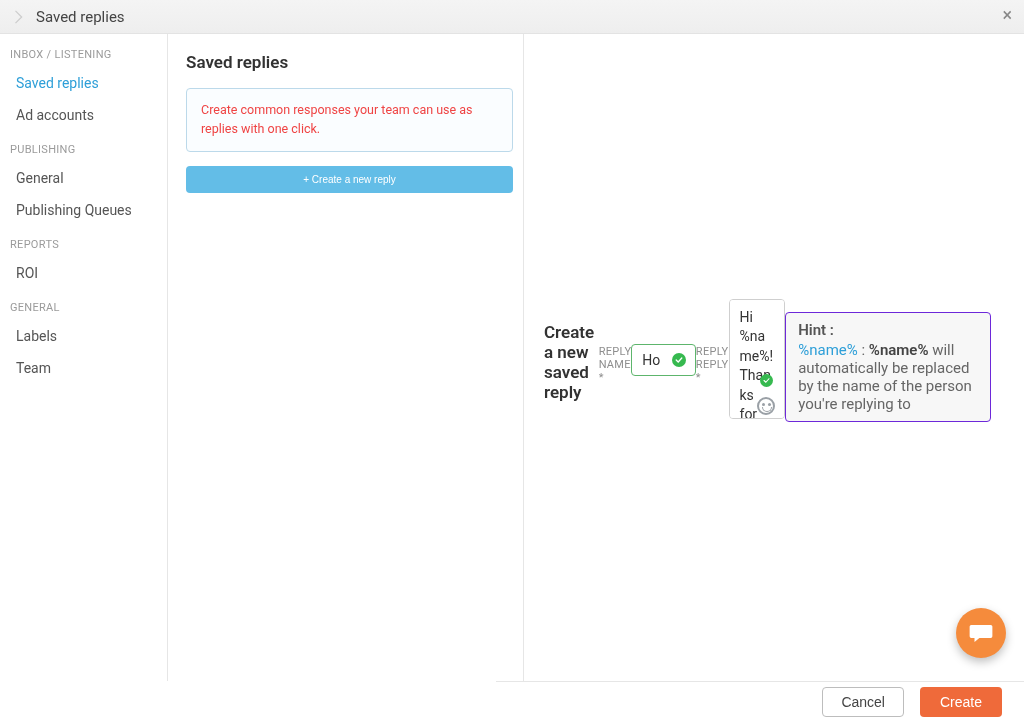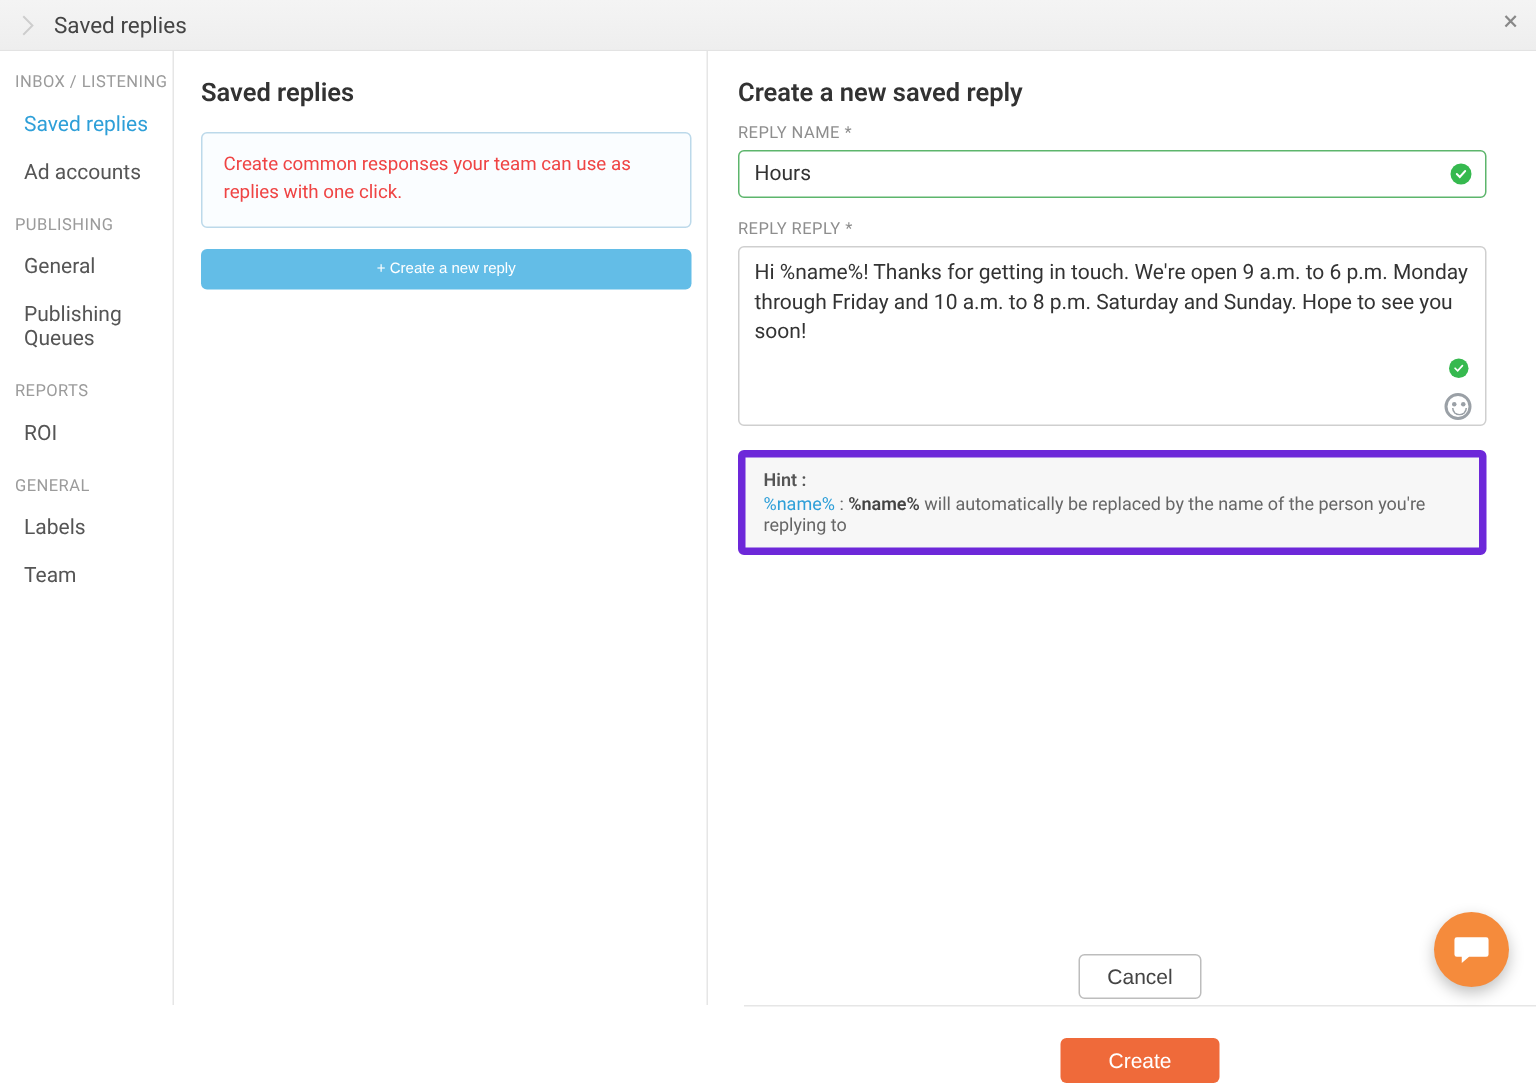--- a/index.html
+++ b/index.html
@@ -9,59 +9,59 @@
   
   .header { height:34px; background: linear-gradient(#f4f4f4,#eeeeee); border-bottom:1px solid #e3e3e3; display:flex; align-items:center; padding:0 12px; position:relative; }
   .crumb-chevron { width:14px; height:14px; margin-right:10px; opacity:.4; }
   .header-title { font-size:15px; color:#444; }
   .header-close { position:absolute; right:12px; top:6px; font-size:18px; color:#888; cursor:pointer; line-height:1; }
 
   
   .body { flex:1; display:flex; min-height:0; }
 
   
-  .sidebar { width:116px; border-right:1px solid #e6e6e6; padding:14px 0 0 8px; overflow:hidden; }
+  .sidebar { width:168px; border-right:1px solid #e6e6e6; padding:14px 0 0 8px; overflow:hidden; }
   .section-label { font-size:11px; letter-spacing:.3px; color:#9b9b9b; text-transform:uppercase; margin:12px 0 6px 2px; }
   .section-label:first-child { margin-top:0; }
   .nav-item { font-size:14px; padding:8px 4px 8px 8px; color:#555; cursor:pointer; border-radius:3px; }
   .nav-item.active { color:#2e9fd8; }
 
   
   .mid { width:356px; border-right:1px solid #e6e6e6; padding:18px 10px 0 18px; display:flex; flex-direction:column; }
   .mid h2 { font-size:17px; font-weight:600; color:#323232; margin-bottom:16px; }
   .info-box { border:1px solid #bcd9ea; background:#fafdff; color:#ef4444; font-size:12.5px; line-height:1.5; padding:12px 14px; border-radius:4px; margin-bottom:14px; }
   .btn-create { background:#63bde7; color:#fff; border:none; border-radius:4px; font-size:10px; padding:8px 14px; cursor:pointer; }
 
   
-  .right { flex:1; padding:18px 33px 0 20px; display:flex; flex-direction:column; min-width:0; }
+  .right { flex:1; padding:18px 33px 0 20px; display:flex; min-width:0;align-items:center; }
   .right h2 { font-size:17px; font-weight:600; color:#323232; margin-bottom:10px; }
   .field-label { font-size:11px; letter-spacing:.3px; color:#8e8e8e; margin-bottom:5px; }
   .input-wrap { position:relative; margin-bottom:14px; }
   .text-input { width:100%; border:1px solid #5db56c; border-radius:4px; padding:7px 34px 7px 10px; font-size:14px; color:#333; outline:none; font-family:inherit; }
   .valid-icon { position:absolute; right:10px; top:50%; transform:translateY(-50%); width:14px; height:14px; background:#36b94f; border-radius:50%; display:flex; align-items:center; justify-content:center; }
   .valid-icon svg { width:8px; height:8px; display:block; }
 
   .textarea-wrap { position:relative; margin-bottom:12px; }
   .reply-textarea { width:100%; height:120px; border:1px solid #cfcfcf; border-radius:4px; padding:8px 10px 30px 10px; font-size:14px; color:#333; resize:none; font-family:inherit; line-height:1.4; outline:none; }
   .ta-valid { position:absolute; right:12px; bottom:36px; width:13px; height:13px; background:#36b94f; border-radius:50%; display:flex; align-items:center; justify-content:center; }
   .ta-valid svg { width:7px; height:7px; display:block; }
   .emoji-btn { position:absolute; right:10px; bottom:8px; width:18px; height:18px; border:2px solid #9aa0a6; border-radius:50%; cursor:pointer; }
   .emoji-btn::before, .emoji-btn::after { content:''; position:absolute; background:#9aa0a6; }
   .emoji-btn::before { width:3px; height:3px; border-radius:50%; top:4px; left:3px; box-shadow:6px 0 0 #9aa0a6; }
   .emoji-btn::after { width:8px; height:4px; border:1.5px solid #9aa0a6; border-top:none; border-radius:0 0 8px 8px; top:8px; left:3px; background:none; }
 
-  .hint-box { border:5px solid #6d28d9; background:#f7f7f7; border-radius:4px; padding:8px 12px; font-size:12px; color:#666; }
+  .hint-box { border:1px solid #6d28d9; background:#f7f7f7; border-radius:4px; padding:8px 12px; font-size:15px; color:#666; }
   .hint-title { font-weight:600; color:#555; margin-bottom:2px; }
   .hint-var { color:#2e9fd8; }
   .hint-var-dark { color:#444; font-weight:600; }
 
   
-  .footer { height:52px; border-top:1px solid #e6e6e6; display:flex; justify-content:flex-end; align-items:center; padding:0 22px; gap:26px; margin-left:496px;flex-direction:column; }
+  .footer { height:41px; border-top:1px solid #e6e6e6; display:flex; justify-content:flex-end; align-items:center; padding:0 22px; gap:16px; margin-left:496px; }
   .btn-cancel { background:#fff; color:#444; border:1px solid #bdbdbd; border-radius:4px; padding:6px 18px; font-size:14px; cursor:pointer; }
-  .btn-submit { background:#ef6a3a; color:#fff; border:none; border-radius:4px; padding:7px 32px; font-size:14px; cursor:pointer; }
+  .btn-submit { background:#ef6a3a; color:#fff; border:none; border-radius:4px; padding:7px 20px; font-size:14px; cursor:pointer; }
 
   
   .chat-fab { position:absolute; right:18px; bottom:64px; width:50px; height:50px; background:#f58b3c; border-radius:50%; display:flex; align-items:center; justify-content:center; box-shadow:0 4px 10px rgba(0,0,0,.25); cursor:pointer; }
   .chat-fab svg { width:26px; height:26px; }
 </style>
 </head>
 <body>
 
 <div class="app">
 

